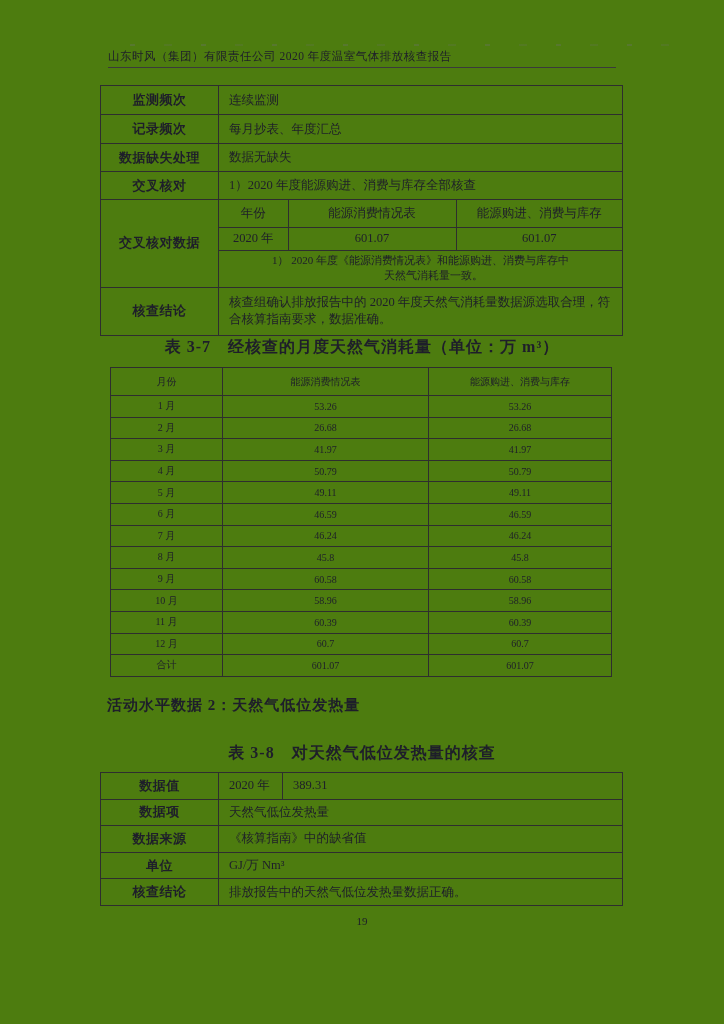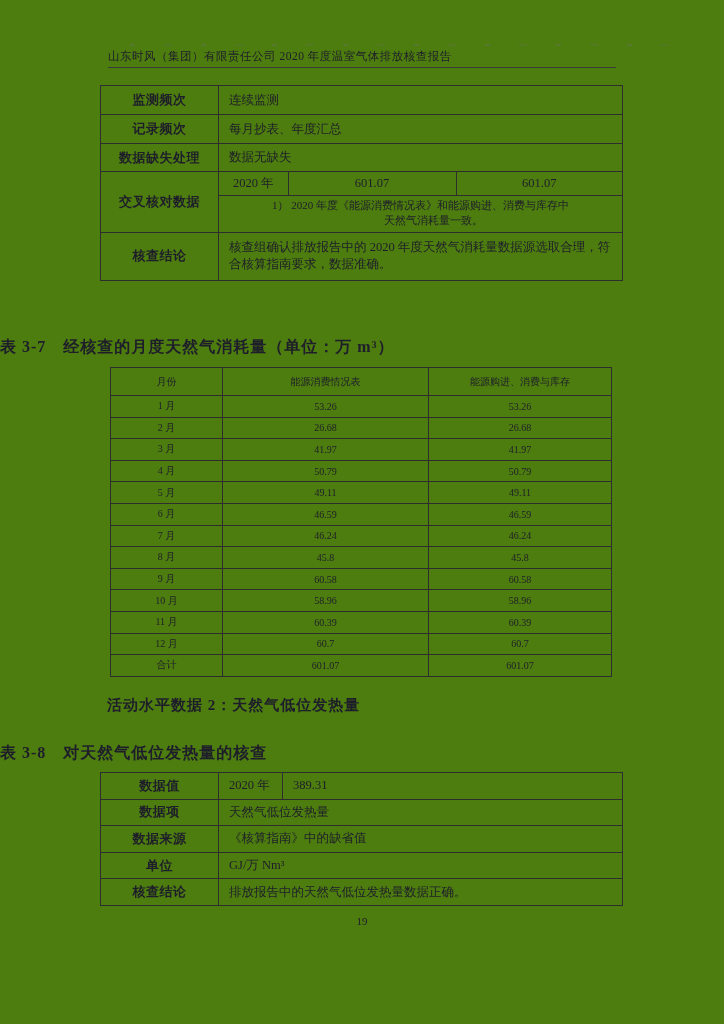--- a/index.html
+++ b/index.html
@@ -54,21 +54,21 @@
   .sub .sh td { height: 27px; }
   .sub .sd td { height: 23px; }
   .sub .cy { width: 69px; }
   .sub .cc { width: 168px; }
   .sub .note { text-align: center; padding: 2px 8px 4px 8px; font-size: 11px; }
   .sub .note .indent { margin-left: 26px; }
   .t1 .concl td { height: 48px; }
 
   
   .tbl-title {
-    position: absolute; left: 0; width: 724px; 
+    position: absolute; left: 0; width: 724px; text-align: center;
     font-weight: bold; font-size: 16px; letter-spacing: 1px;
   }
   .t7-title { top: 337px; }
   .t7 { position: absolute; top: 367px; left: 110px; width: 502px; }
   .t7 th, .t7 td { text-align: center; vertical-align: middle; font-size: 10px; }
   .t7 thead th { height: 28px; }
   .t7 tbody td { height: 21.6px; padding: 0 4px; }
   .t7 .c-month { width: 112px; }
   .t7 .c-mid { width: 206px; }
 
@@ -108,25 +108,34 @@
       <td class="val">连续监测</td>
     </tr>
     <tr class="r2">
       <td class="lbl col-label">记录频次</td>
       <td class="val">每月抄表、年度汇总</td>
     </tr>
     <tr class="r3">
       <td class="lbl col-label">数据缺失处理</td>
       <td class="val">数据无缺失</td>
     </tr>
+    <tr class="r4">
+      <td class="lbl col-label">交叉核对</td>
+      <td class="val">1）2020 年度能源购进、消费与库存全部核查</td>
+    </tr>
     <tr>
       <td class="lbl col-label">交叉核对数据</td>
       <td class="host">
         <table class="sub">
           <tbody>
+                <tr class="sh">
+            <td class="cy">年份</td>
+            <td class="cc">能源消费情况表</td>
+            <td>能源购进、消费与库存</td>
+          </tr>
           <tr class="sd">
             <td class="cy">2020 年</td>
             <td class="cc">601.07</td>
             <td>601.07</td>
           </tr>
           <tr>
             <td class="note" colspan="3">
               <div>1） 2020 年度《能源消费情况表》和能源购进、消费与库存中</div>
               <div class="indent">天然气消耗量一致。</div>
             </td>

